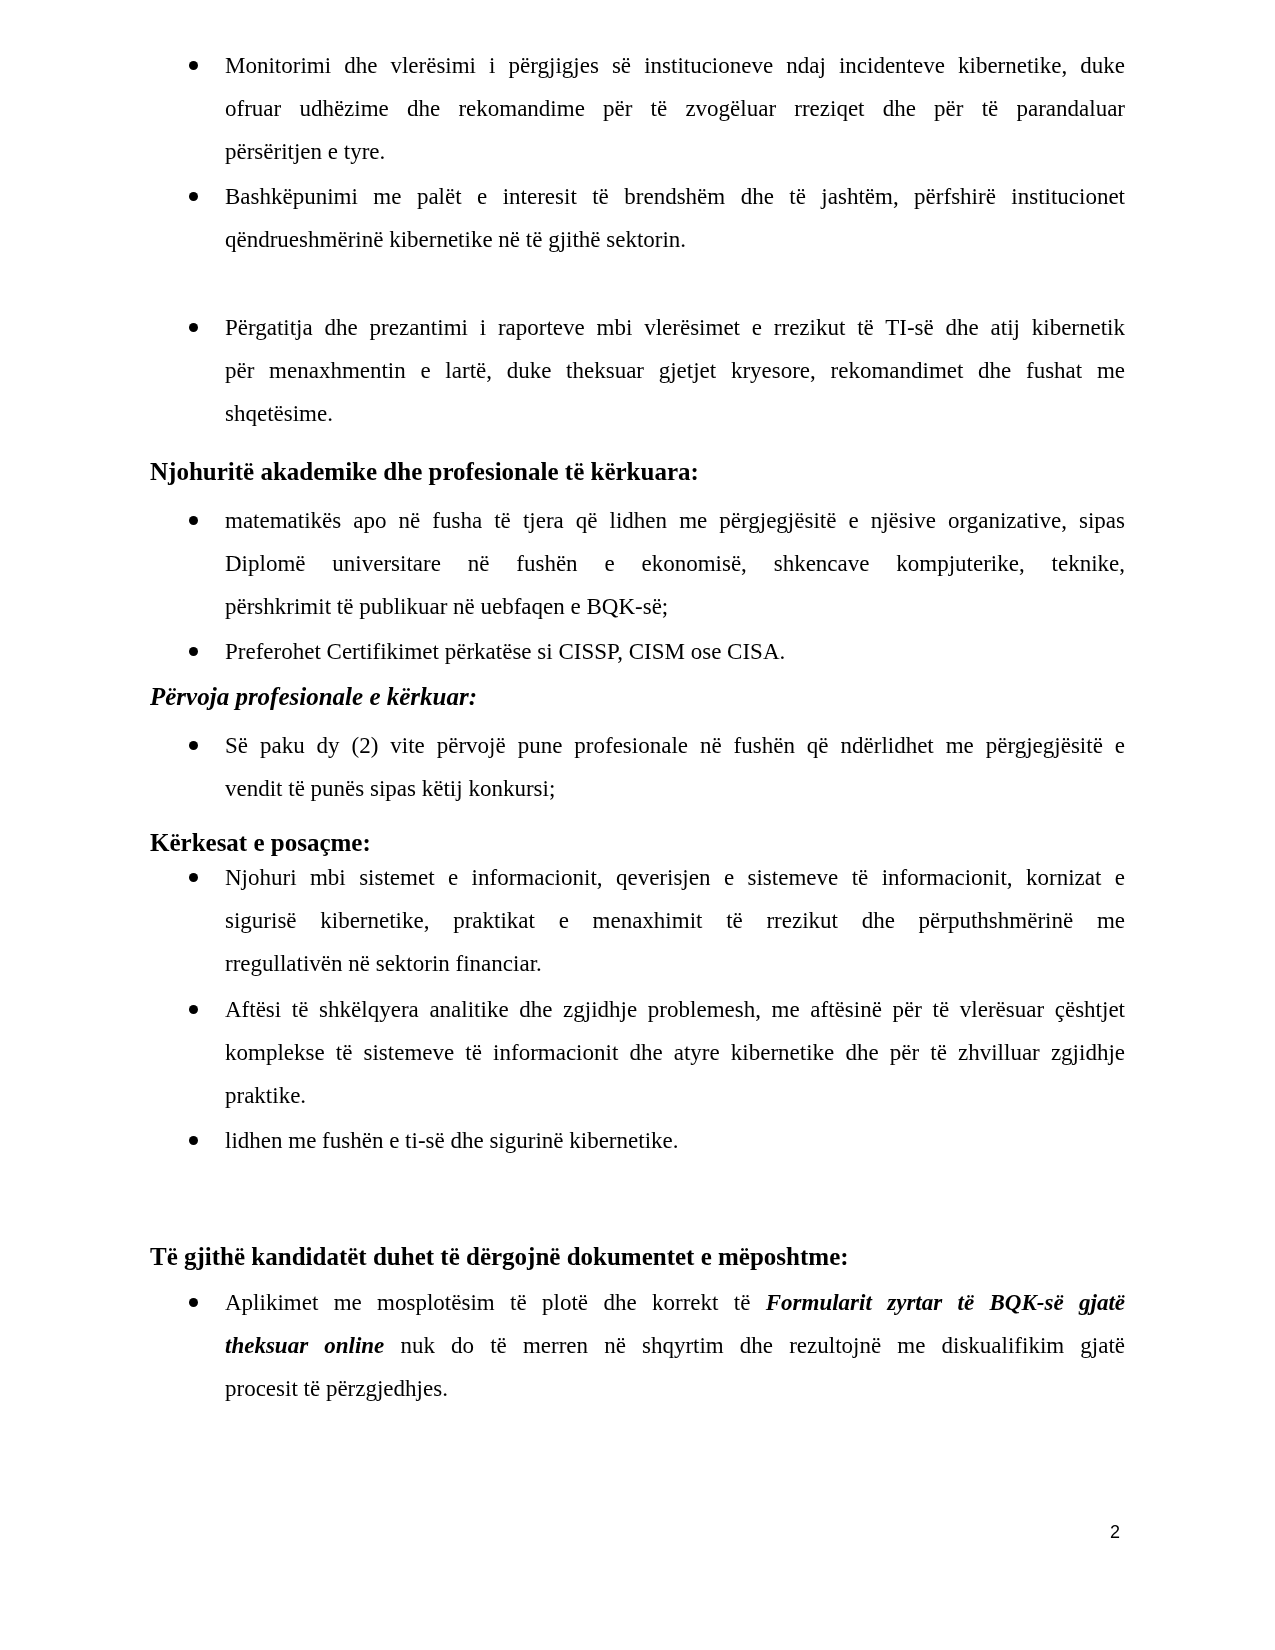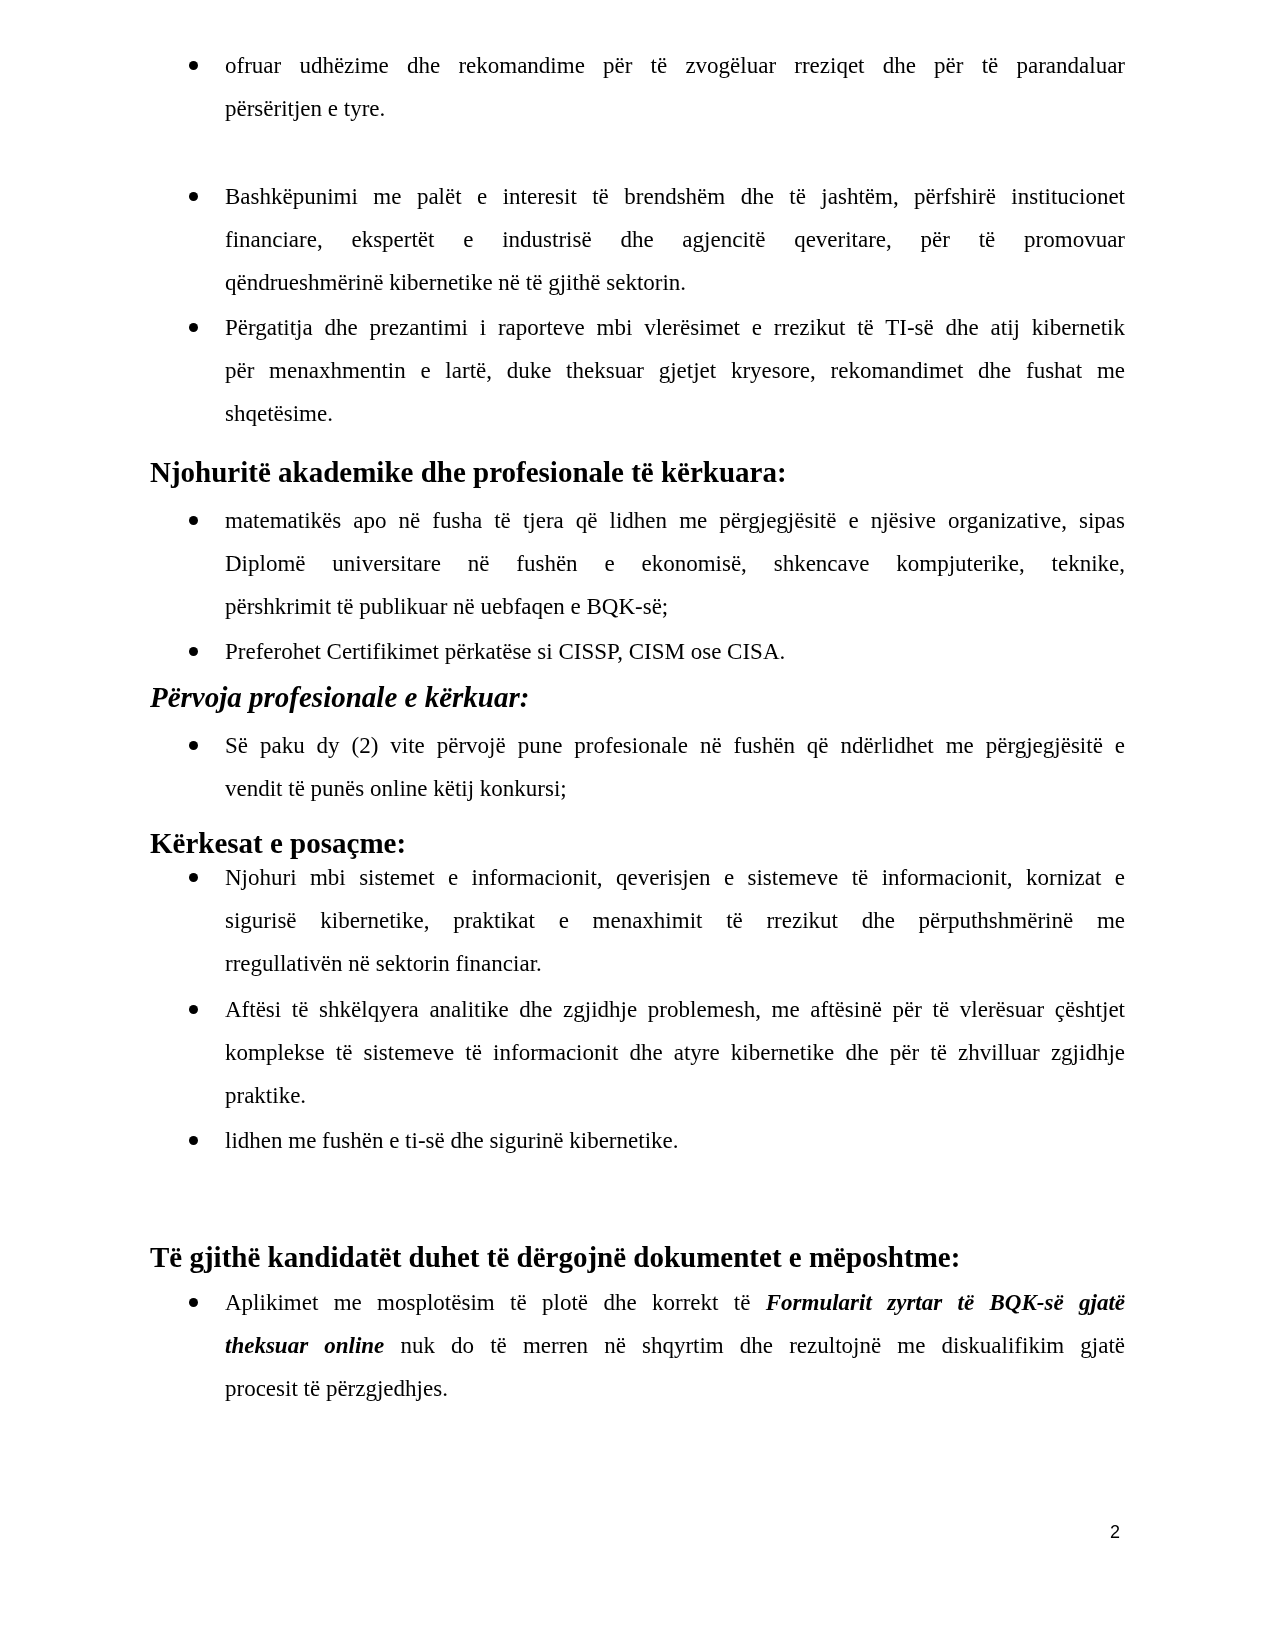--- a/index.html
+++ b/index.html
@@ -7,21 +7,21 @@
   .page { position: absolute; left: 0; top: 0; width: 1275px; height: 1650px; background: #fff; }
   .txt {
     font-family: "Liberation Serif", "DejaVu Serif", serif;
     font-size: 23px;
     color: #000;
     line-height: 43px;
   }
   .heading {
     position: absolute; left: 150px;
     font-family: "Liberation Serif", "DejaVu Serif", serif;
-    font-weight: bold; font-size: 29px; line-height: 30px; color: #000;
+    font-weight: bold; font-size: 25px; line-height: 30px; color: #000;
     margin: 0;
   }
   .item { position: absolute; left: 180px; width: 945px; }
   .bullet {
     position: absolute; left: 9px; width: 9px; height: 9px; border-radius: 50%;
     background: #000;
   }
   .body-text {
     position: absolute; left: 45px; width: 900px;
     text-align: justify; text-align-last: left;
@@ -36,30 +36,30 @@
   }
 </style>
 </head>
 <body>
 
 <div class="page">
 
   <div class="item txt" style="top:44px;">
     <span class="bullet" style="top:17px;"></span>
     <div class="body-text">
+      <span class="line j">Monitorimi dhe vlerësimi i përgjigjes së institucioneve ndaj incidenteve kibernetike, duke</span>
       <span class="line j">ofruar udhëzime dhe rekomandime për të zvogëluar rreziqet dhe për të parandaluar</span>
       <span class="line">përsëritjen e tyre.</span>
     </div>
   </div>
 
   <div class="item txt" style="top:175px;">
     <span class="bullet" style="top:17px;"></span>
     <div class="body-text">
       <span class="line j">Bashkëpunimi me palët e interesit të brendshëm dhe të jashtëm, përfshirë institucionet</span>
-      <span class="line j">financiare, ekspertët e industrisë dhe agjencitë qeveritare, për të promovuar</span>
       <span class="line">qëndrueshmërinë kibernetike në të gjithë sektorin.</span>
     </div>
   </div>
 
   <div class="item txt" style="top:306px;">
     <span class="bullet" style="top:17px;"></span>
     <div class="body-text">
       <span class="line j">Përgatitja dhe prezantimi i raporteve mbi vlerësimet e rrezikut të TI-së dhe atij kibernetik</span>
       <span class="line j">për menaxhmentin e lartë, duke theksuar gjetjet kryesore, rekomandimet dhe fushat me</span>
       <span class="line">shqetësime.</span>
@@ -83,21 +83,21 @@
       <span class="line">Preferohet Certifikimet përkatëse si CISSP, CISM ose CISA.</span>
     </div>
   </div>
 
   <h2 class="heading" style="top:682px;font-style:italic;">Përvoja profesionale e kërkuar:</h2>
 
   <div class="item txt" style="top:724px;">
     <span class="bullet" style="top:17px;"></span>
     <div class="body-text">
       <span class="line j">Së paku dy (2) vite përvojë pune profesionale në fushën që ndërlidhet me përgjegjësitë e</span>
-      <span class="line">vendit të punës online këtij konkursi;</span>
+      <span class="line">vendit të punës sipas këtij konkursi;</span>
     </div>
   </div>
 
   <h2 class="heading" style="top:816px;margin-top:12px;">Kërkesat e posaçme:</h2>
 
   <div class="item txt" style="top:856px;">
     <span class="bullet" style="top:17px;"></span>
     <div class="body-text">
       <span class="line j">Njohuri mbi sistemet e informacionit, qeverisjen e sistemeve të informacionit, kornizat e</span>
       <span class="line j">sigurisë kibernetike, praktikat e menaxhimit të rrezikut dhe përputhshmërinë me</span>

